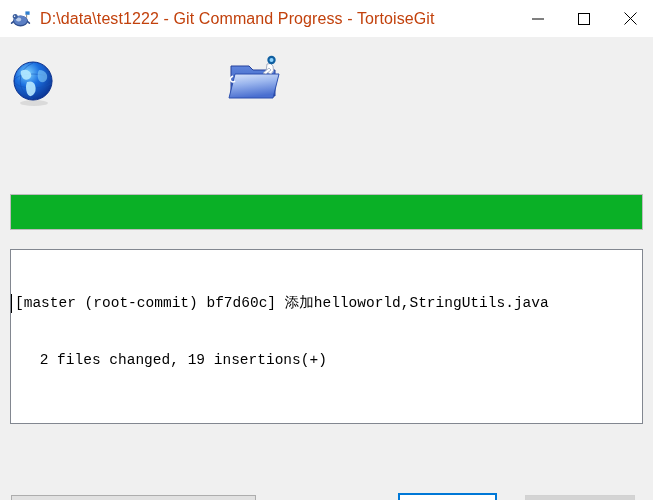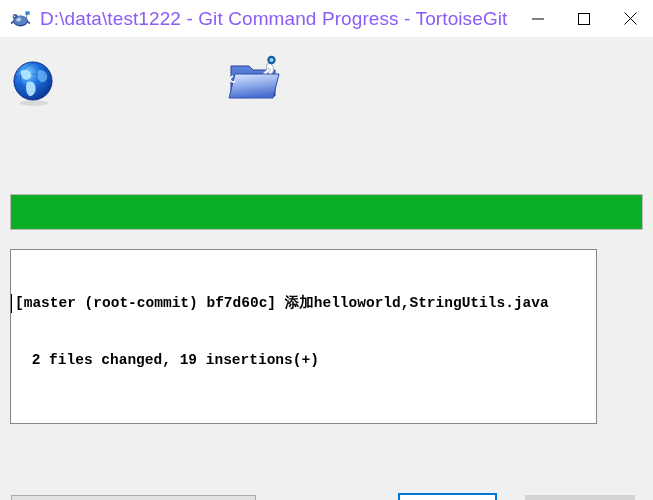--- a/index.html
+++ b/index.html
@@ -36,22 +36,22 @@
   }
   #title-icon {
     width: 22px;
     height: 22px;
     margin-left: 10px;
     margin-right: 8px;
     flex: none;
     position: relative;
   }
   #title-text {
-    font-size: 19px;
-    color: #8b5cf6;
+    font-size: 16px;
+    color: #c2410c;
     white-space: nowrap;
     letter-spacing: 0.1px;
   }
   #winbtns {
     position: absolute;
     right: 0; top: 0;
     height: 37px;
     display: flex;
   }
   .winbtn {
@@ -113,41 +113,40 @@
   #progress-fill {
     height: 100%;
     background: #0ab026;
   }
 
   
   #logbox {
     position: absolute;
     left: 10px;
     top: 212px;
-    width: 587px;
+    width: 633px;
     height: 175px;
     background: #ffffff;
     border: 1px solid #828790;
     box-sizing: border-box;
     overflow: hidden;
-    font-weight: bold;
   }
   #logtext {
     position: absolute;
     left: 0px;
     top: 6px;
     width: 631px;
     font-family: "Liberation Mono", "DejaVu Sans Mono", monospace;
     font-size: 14.5px;
     line-height: 19px;
     color: #000000;
     white-space: pre;
   }
   .logline {
-    padding-left: 12px;
+    padding-left: 20px;
     white-space: pre;
   }
   .logline.caretline {
     border-left: 1px solid #000000;
     padding-left: 3px;
   }
 
   
   #buttons {
     position: absolute;

